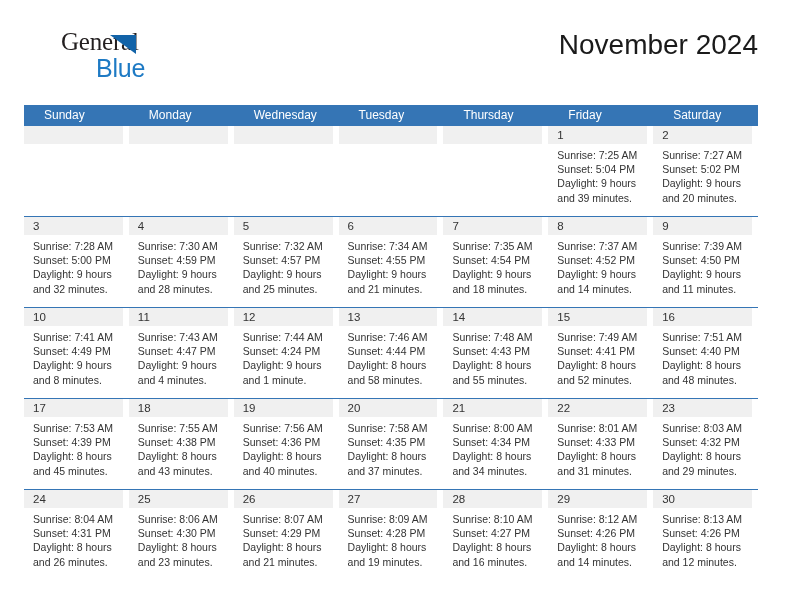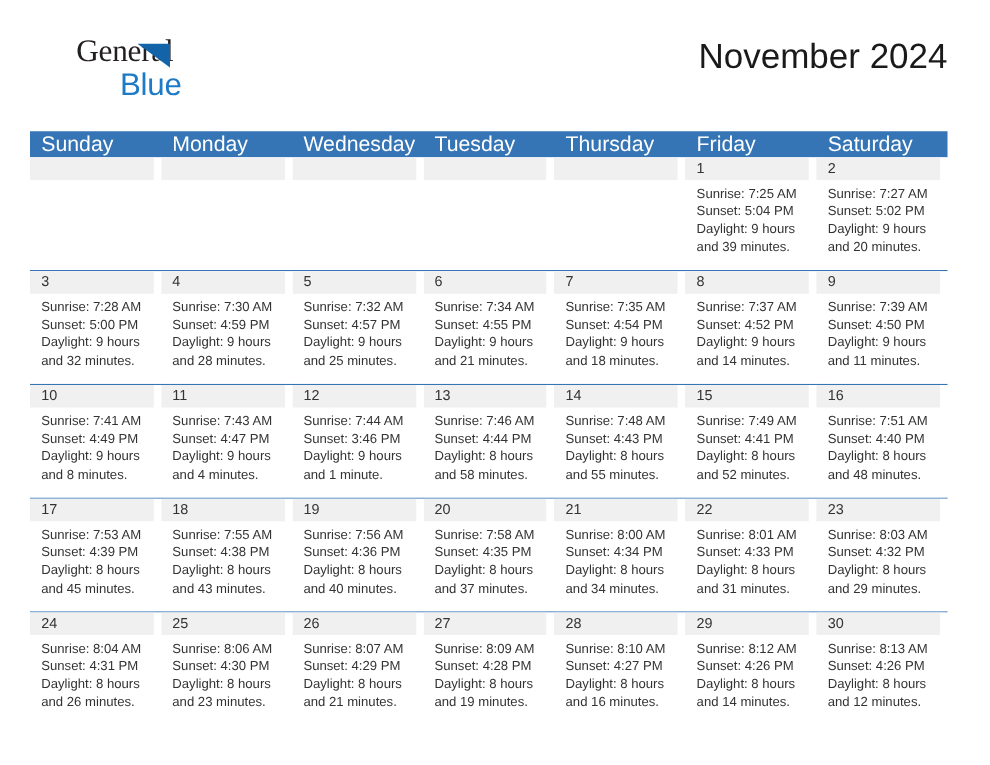--- a/index.html
+++ b/index.html
@@ -98,23 +98,23 @@
   }
 
   .dow-row {
     display: flex;
     background: #3575b5;
     height: 21px;
   }
   .dow-cell {
     flex: 1 1 0;
     color: #ffffff;
-    font-size: 17px;
+    font-size: 12px;
     line-height: 21px;
-    padding-left: 9px;
+    padding-left: 20px;
     box-sizing: border-box;
     white-space: nowrap;
     overflow: hidden;
   }
 
   .week-row {
     display: flex;
     height: 90px;
     border-top: 1px solid #3575b5;
     background: #ffffff;
@@ -336,21 +336,21 @@
               <div class="detail-line">Daylight: 9 hours</div>
               <div class="detail-line">and 4 minutes.</div>
             </div>
           </div>
           <div class="day-cell">
             <div class="daynum-band">
               <div class="daynum">12</div>
             </div>
             <div class="detail">
               <div class="detail-line">Sunrise: 7:44 AM</div>
-              <div class="detail-line">Sunset: 3:46 PM</div>
+              <div class="detail-line">Sunset: 4:24 PM</div>
               <div class="detail-line">Daylight: 9 hours</div>
               <div class="detail-line">and 1 minute.</div>
             </div>
           </div>
           <div class="day-cell">
             <div class="daynum-band">
               <div class="daynum">13</div>
             </div>
             <div class="detail">
               <div class="detail-line">Sunrise: 7:46 AM</div>

